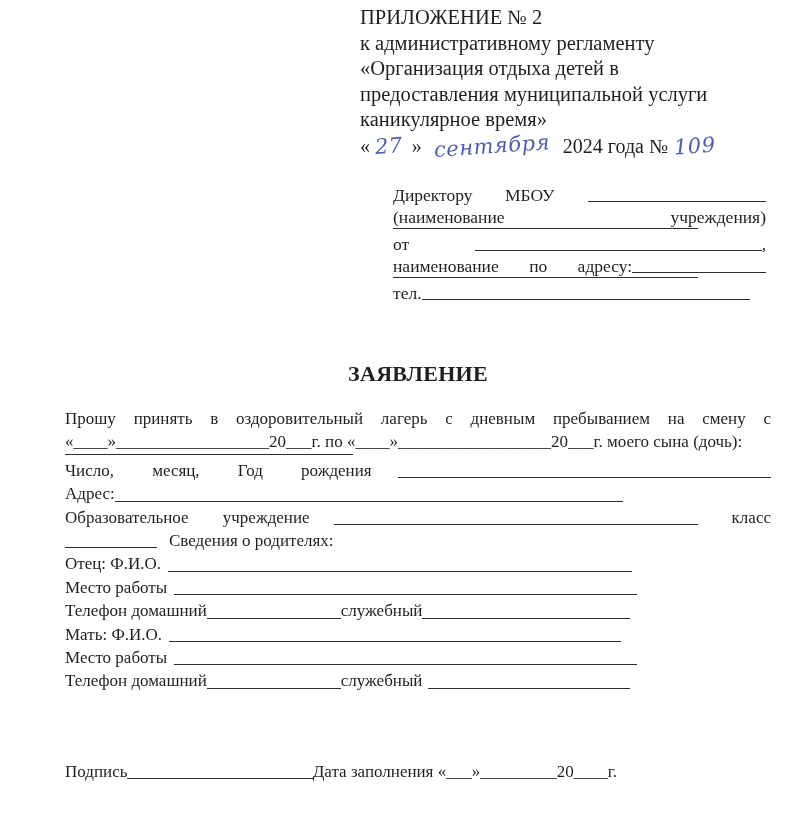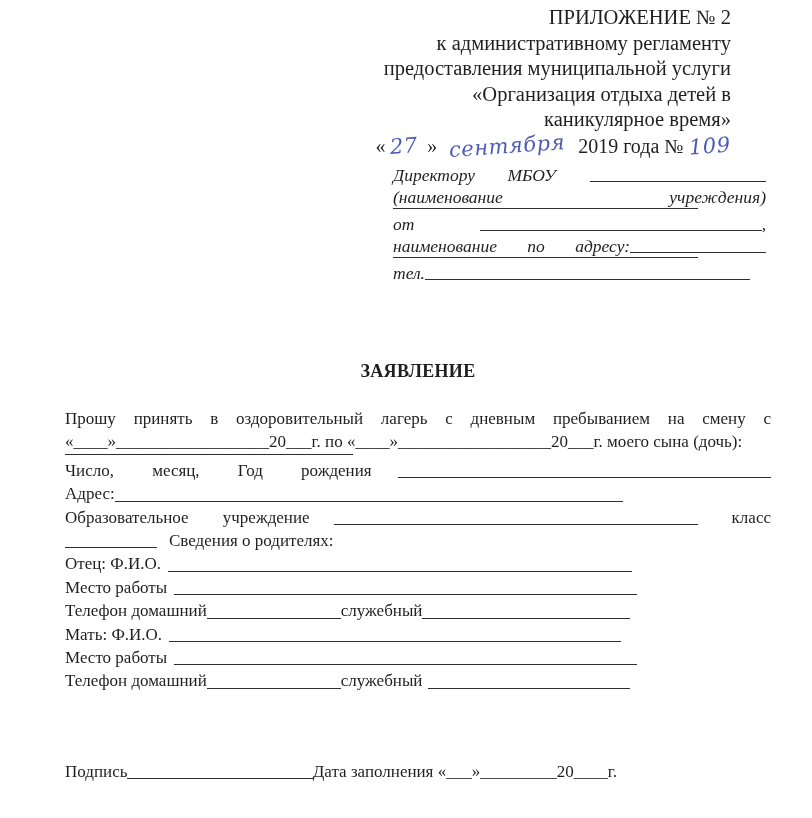--- a/index.html
+++ b/index.html
@@ -8,42 +8,42 @@
     color:#1f1f1f; font-family:"Liberation Serif","DejaVu Serif",serif;
     overflow:hidden;
   }
   
   .row { display:flex; align-items:flex-end; line-height:23.4px; white-space:nowrap; }
   .fill { flex:1 1 auto; border-bottom:1.4px solid #2e2e2e; margin-bottom:4px; min-width:6px; }
   .gap { flex:0 0 auto; }
 
   
   .header {
-    position:absolute; left:327px; top:5px; width:404px;
-    text-align:right; font-size:20.5px; line-height:25.6px;
+    position:absolute; left:360px; top:5px; width:404px;
+    text-align:left; font-size:20.5px; line-height:25.6px;
   }
   .h-date { font-size:20px; margin-top:1px; white-space:nowrap; }
   .hand {
     font-family:"DejaVu Serif",serif; font-style:italic; color:#4d5cb3;
     font-size:21px; display:inline-block; transform:rotate(-4deg);
     letter-spacing:0.5px;
   }
   .hand-day   { margin:0 9px 0 5px; }
   .hand-month { margin:0 8px 0 12px; }
   .hand-number{ margin-left:6px; }
 
   
-  .addressee { position:absolute; left:393px; top:164px; width:373px; font-size:17.5px;font-style:italic; }
+  .addressee { position:absolute; left:393px; top:184px; width:373px; font-size:17.5px; }
   .addressee .row { line-height:22px; }
   .between { justify-content:space-between; }
 
   
   .title {
     position:absolute; left:65px; top:361px; width:706px;
-    text-align:center; font-weight:bold; font-size:18px; letter-spacing:0.3px;
+    text-align:center; font-weight:bold; font-size:22px; letter-spacing:0.3px;
   }
   .body { position:absolute; left:65px; top:407px; width:706px; font-size:17px; }
   .just  { display:block; text-align:justify; text-align-last:justify; line-height:23.4px; }
   .plain { display:block; line-height:23.4px; white-space:nowrap; }
 
   .ws4  { word-spacing:3px; }
   .ws26 { word-spacing:26px; }
   .ws28 { word-spacing:28px; }
   .ws30 { word-spacing:30px; }
   .ws34 { word-spacing:34px; }
@@ -52,26 +52,26 @@
   .footer { position:absolute; left:65px; top:760px; width:552px; font-size:17px; }
 </style>
 </head>
 <body>
 
 <div class="page">
 
   <div class="header">
     <div>ПРИЛОЖЕНИЕ № 2</div>
     <div>к административному регламенту</div>
+    <div>«Организация отдыха детей в</div>
     <div>предоставления муниципальной услуги</div>
-    <div>«Организация отдыха детей в</div>
     <div>каникулярное время»</div>
     <div class="h-date">
       <span>«</span><span class="hand hand-day">27</span><span>»</span><span class="hand hand-month">сентября</span>
-      <span>2019 года №</span><span class="hand hand-number">109</span>
+      <span>2024 года №</span><span class="hand hand-number">109</span>
     </div>
   </div>
 
   <div class="addressee">
     <div class="row">
       <span class="ws28">Директору МБОУ</span>
       <span class="gap" style="width:34px"></span>
       <span class="fill"></span>
     </div>
     <div class="row between">

